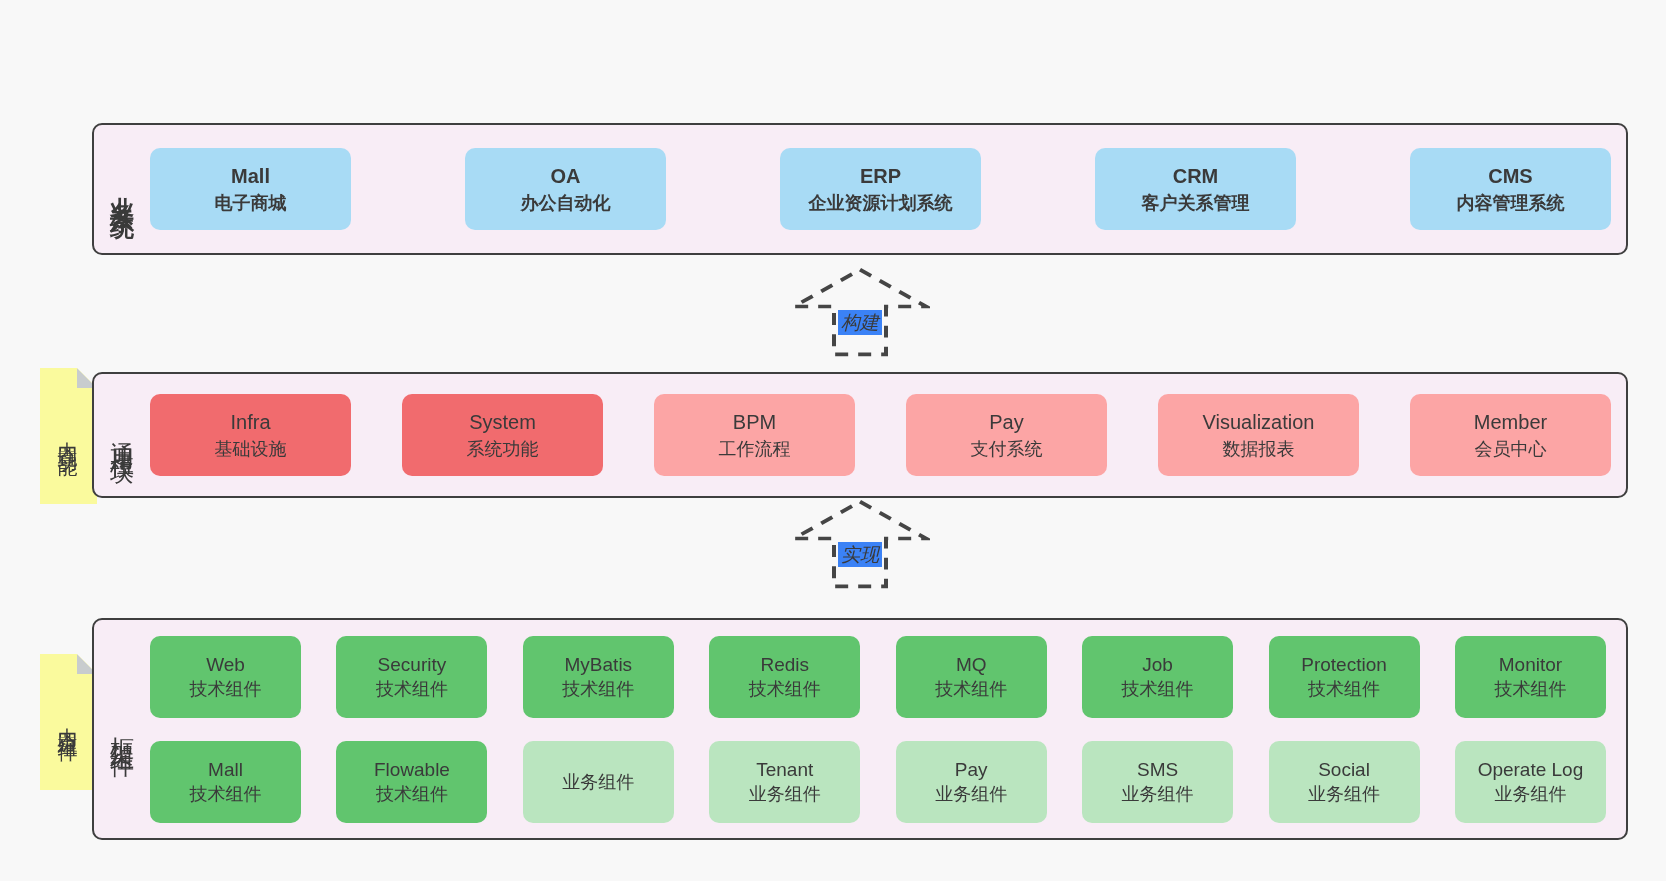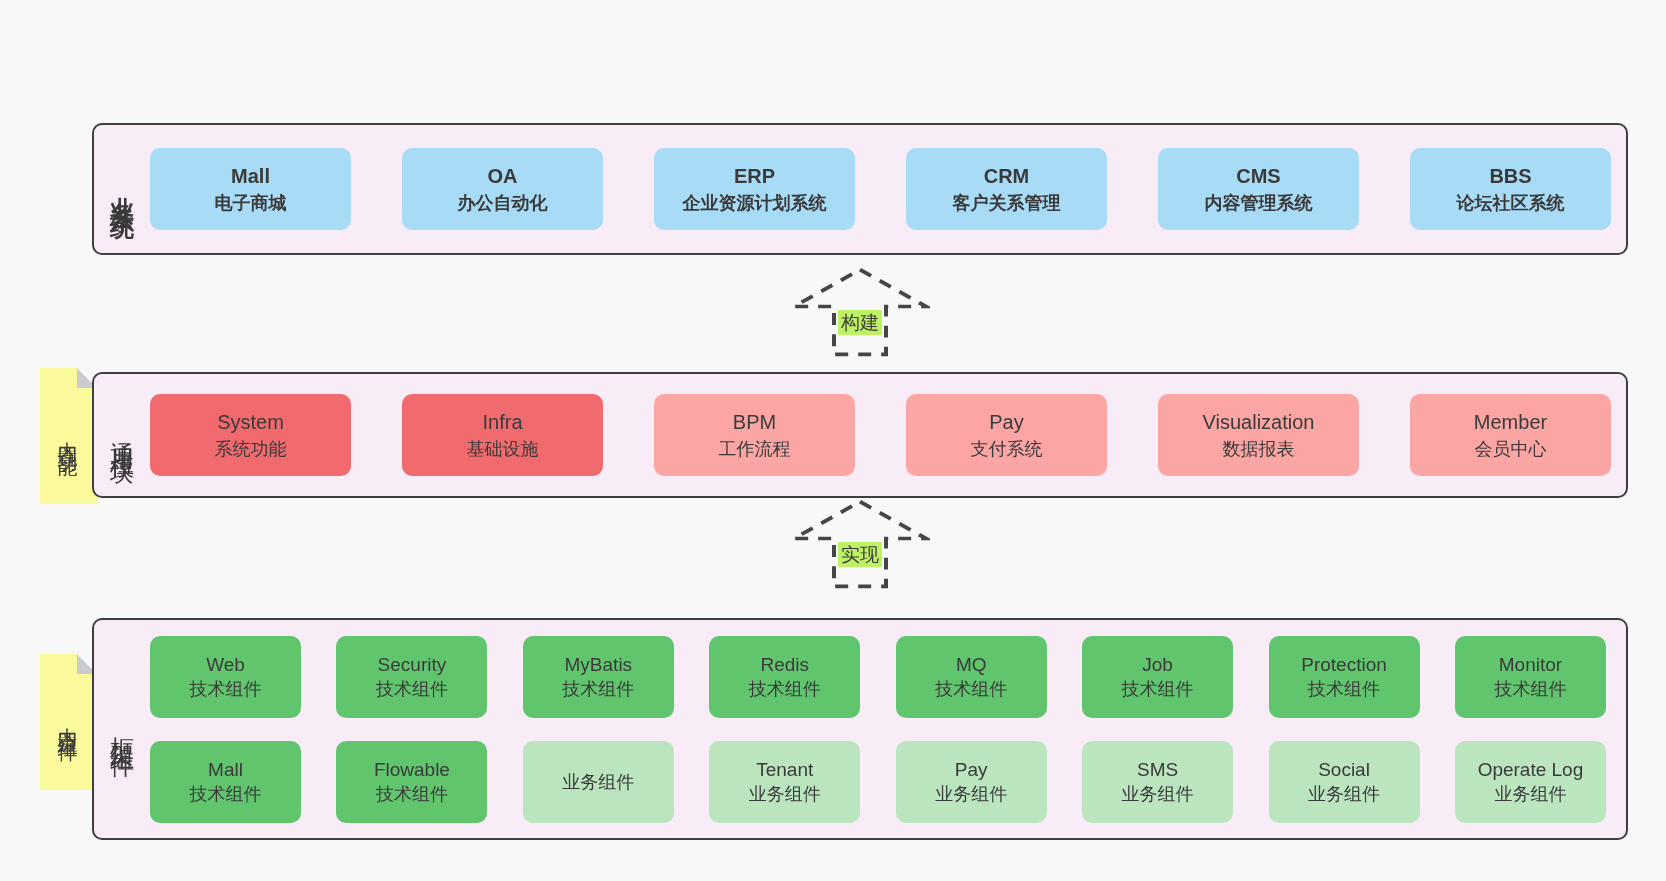--- a/index.html
+++ b/index.html
@@ -64,21 +64,21 @@
   
   .arrow { position:absolute; width:140px; height:92px; left:790px; z-index:2; }
   .arrow-build     { top:266px; }
   .arrow-implement { top:498px; }
   .arrow svg { width:140px; height:92px; display:block; }
   .arrow path { fill:none; stroke:#454545; stroke-width:4; stroke-dasharray:13 10; }
   .arrow-label {
     position:absolute; top:44px; left:0; width:100%; text-align:center;
     font-size:19px; color:#3a3a3a;
   }
-  .arrow-label span { background:#bef264; padding:2px 3px; }
+  .arrow-label span { background:#3b82f6; padding:2px 3px;font-style:italic; }
 </style>
 </head>
 <body>
 
 <div class="canvas">
 
   <div class="sticky sticky-modules">
     <span class="fold"></span>
     <span class="sticky-text">内置功能</span>
   </div>
@@ -104,47 +104,43 @@
         <div class="t">ERP</div>
         <div class="s">企业资源计划系统</div>
       </div>
       <div class="box c-blue">
         <div class="t">CRM</div>
         <div class="s">客户关系管理</div>
       </div>
       <div class="box c-blue">
         <div class="t">CMS</div>
         <div class="s">内容管理系统</div>
-      </div>
-      <div class="box c-blue">
-        <div class="t">BBS</div>
-        <div class="s">论坛社区系统</div>
       </div>
     </div>
   </section>
 
   <div class="arrow arrow-build">
     <svg viewBox="0 0 140 100" preserveAspectRatio="none">
       <path d="M70 4 L136 44 L96 44 L96 96 L44 96 L44 44 L4 44 Z"></path>
     </svg>
     <div class="arrow-label"><span>构建</span></div>
   </div>
 
   <section class="band band-modules">
     <div class="band-label-wrap">
       <span class="band-label">通用模块</span>
     </div>
     <div class="boxes">
       <div class="box c-red">
+        <div class="t">Infra</div>
+        <div class="s">基础设施</div>
+      </div>
+      <div class="box c-red">
         <div class="t">System</div>
         <div class="s">系统功能</div>
-      </div>
-      <div class="box c-red">
-        <div class="t">Infra</div>
-        <div class="s">基础设施</div>
       </div>
       <div class="box c-pink">
         <div class="t">BPM</div>
         <div class="s">工作流程</div>
       </div>
       <div class="box c-pink">
         <div class="t">Pay</div>
         <div class="s">支付系统</div>
       </div>
       <div class="box c-pink">

